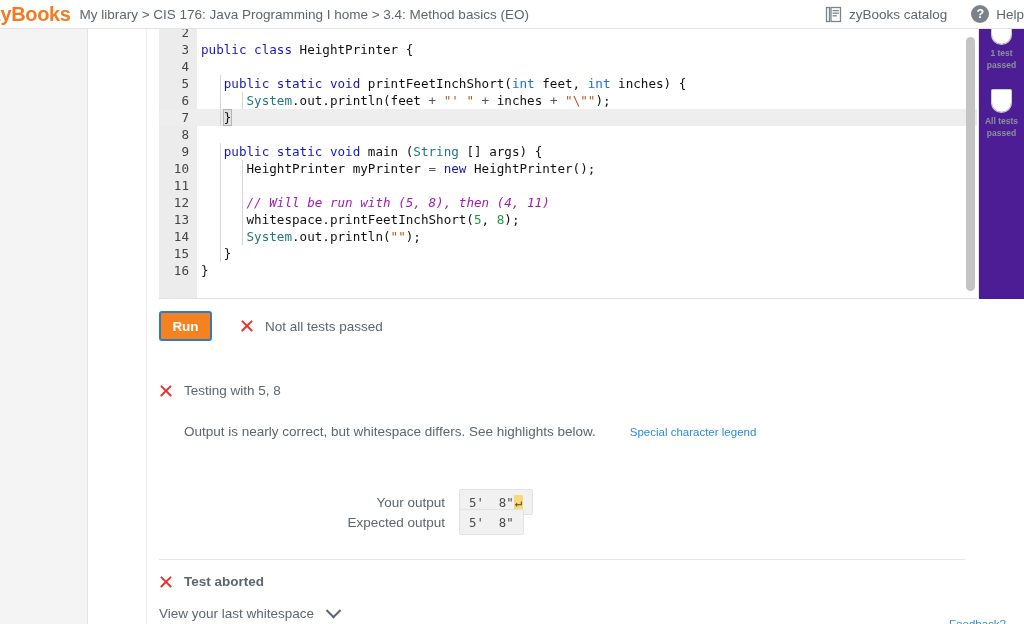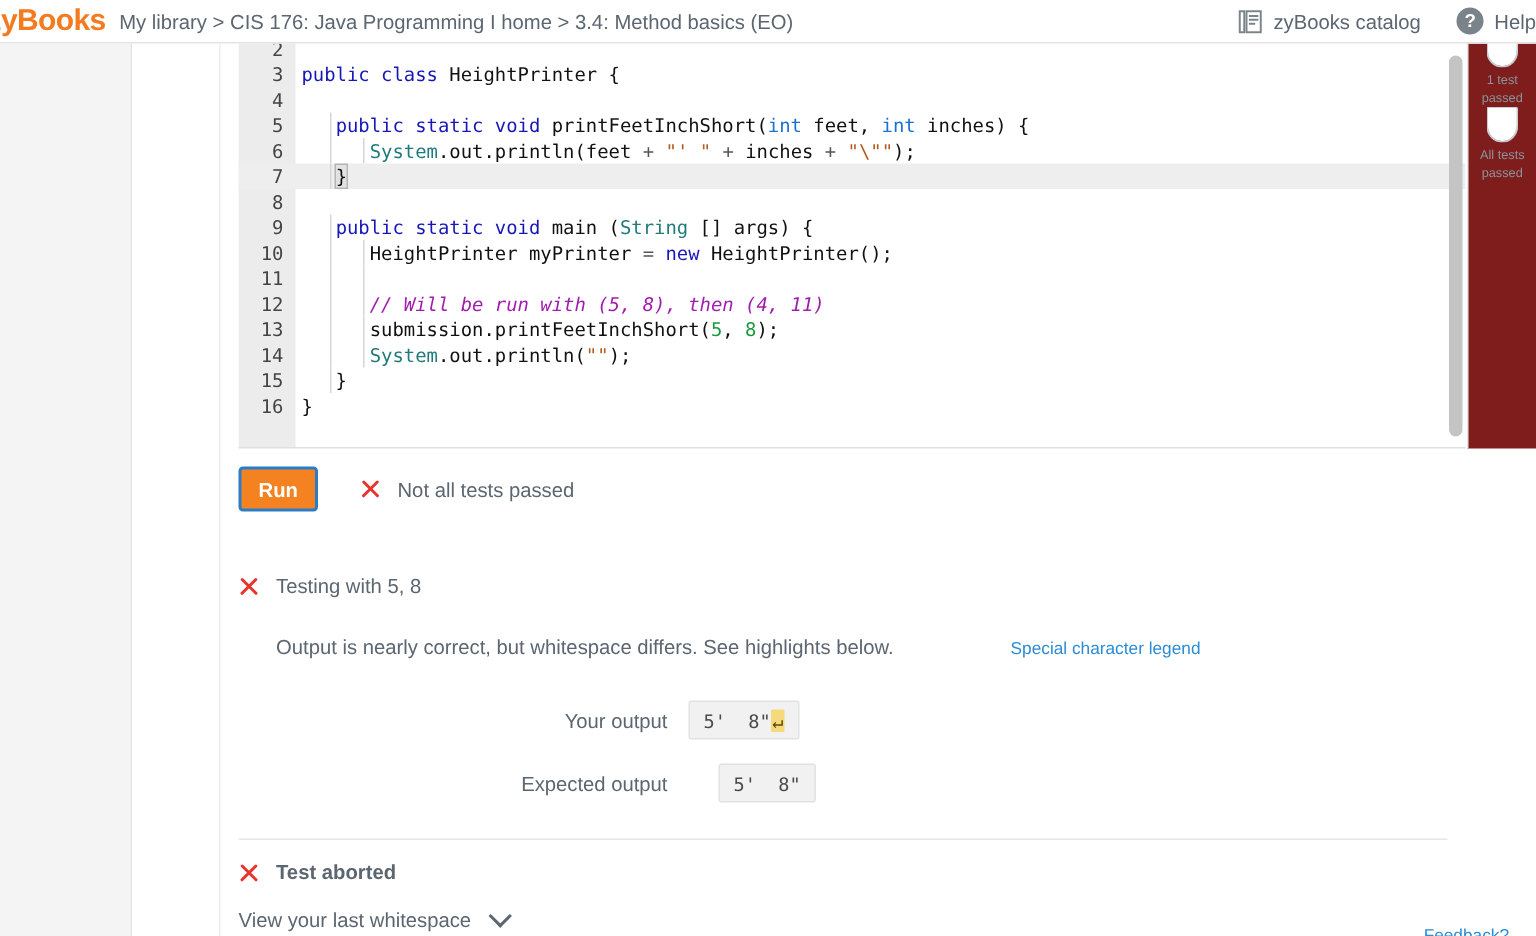--- a/index.html
+++ b/index.html
@@ -110,23 +110,23 @@
   }
   #code-scroll-thumb {
     position: absolute; right: 2px; top: 8px; width: 9px; height: 254px;
     background: #c4c4c4; border-radius: 5px;
   }
 
   
   #test-chips {
     position: absolute; left: 830px; top: 0px; width: 46px; height: 270px;
     border-left: 1px solid #e7e7e7;
-    background: #7f1d1d;
+    background: #4c1d95;
     padding-top: 0px;
-    display: flex; flex-direction: column; align-items: center;
+    display: flex; flex-direction: column; align-items: center; font-weight: bold;
   }
   .chip { width: 46px; display: flex; flex-direction: column; align-items: center; }
   .shield {
     width: 21px; height: 23px;
     border: 1px solid #c8cdd2;
     border-bottom: none;
     border-radius: 2px 2px 11px 11px;
     background: #ffffff;
     position: relative;
   }
@@ -168,30 +168,30 @@
   .xmark::after  { transform: translate(-50%,-50%) rotate(-45deg); }
   .status-text { font-size: 13.5px; color: #5c6670; margin-left: 12px; white-space: nowrap; }
 
   
   #testing-line {
     position: absolute; left: 11px; top: 354px;
     display: flex; align-items: center;
   }
   #nearly-line {
     position: absolute; left: 36px; top: 395px;
-    display: flex; align-items: baseline; white-space: nowrap; gap: 44px;
+    display: flex; align-items: baseline; white-space: nowrap;
   }
   #nearly-text { font-size: 13.5px; color: #5c6670; }
   #legend-link {
     font-size: 11.5px; color: #2b8bd4; margin-left: 34px; cursor: pointer;
   }
 
   .io-row { position: absolute; display: flex; align-items: center; }
-  #your-row { left: 36px; top: 438px; }
-  #expected-row { left: 36px; top: 480px; gap: 20px; }
+  #your-row { left: 36px; top: 460px; }
+  #expected-row { left: 36px; top: 480px; }
   .io-label {
     font-size: 13.5px; color: #5c6670; text-align: right;
     width: 275px; padding-right: 14px; white-space: nowrap;
   }
   .io-box {
     background: #f1f1f1; border: 1px solid #e2e2e2; border-radius: 2px;
     height: 26px; display: flex; align-items: center;
     padding: 0 9px;
     font-family: "DejaVu Sans Mono", monospace;
     font-size: 12.4px; color: #4b4b4b; white-space: pre;
@@ -269,36 +269,36 @@
         <div class="cline"><span class="lnum">3</span><span class="ctext"><span class="kw">public </span><span class="kw">class </span><span>HeightPrinter {</span></span></div>
         <div class="cline"><span class="lnum">4</span><span class="ctext"></span></div>
         <div class="cline"><span class="lnum">5</span><span class="indent-guide" style="left: 60.74px;"></span><span class="ctext"><span>   </span><span class="kw">public </span><span class="kw">static </span><span class="kw">void </span><span>printFeetInchShort(</span><span class="type">int</span><span> feet, </span><span class="type">int</span><span> inches) {</span></span></div>
         <div class="cline"><span class="lnum">6</span><span class="indent-guide" style="left: 60.74px;"></span><span class="indent-guide" style="left: 83.48px;"></span><span class="ctext"><span>      </span><span class="cls">System</span><span>.out.println(feet </span><span class="op">+</span><span> </span><span class="str">"' "</span><span> </span><span class="op">+</span><span> inches </span><span class="op">+</span><span> </span><span class="str">"\""</span><span>);</span></span></div>
         <div class="cline active"><span class="lnum">7</span><span class="indent-guide" style="left: 60.74px;"></span><span class="ctext"><span>   </span><span class="brace-match">}</span></span></div>
         <div class="cline"><span class="lnum">8</span><span class="ctext"></span></div>
         <div class="cline"><span class="lnum">9</span><span class="indent-guide" style="left: 60.74px;"></span><span class="ctext"><span>   </span><span class="kw">public </span><span class="kw">static </span><span class="kw">void </span><span>main (</span><span class="cls">String</span><span> [] args) {</span></span></div>
         <div class="cline"><span class="lnum">10</span><span class="indent-guide" style="left: 60.74px;"></span><span class="indent-guide" style="left: 83.48px;"></span><span class="ctext"><span>      HeightPrinter myPrinter </span><span class="op">=</span><span> </span><span class="kw">new</span><span> HeightPrinter();</span></span></div>
         <div class="cline"><span class="lnum">11</span><span class="indent-guide" style="left: 60.74px;"></span><span class="indent-guide" style="left: 83.48px;"></span><span class="ctext"></span></div>
         <div class="cline"><span class="lnum">12</span><span class="indent-guide" style="left: 60.74px;"></span><span class="indent-guide" style="left: 83.48px;"></span><span class="ctext"><span>      </span><span class="cmt">// Will be run with (5, 8), then (4, 11)</span></span></div>
-        <div class="cline"><span class="lnum">13</span><span class="indent-guide" style="left: 60.74px;"></span><span class="indent-guide" style="left: 83.48px;"></span><span class="ctext"><span>      submission.printFeetInchShort(</span><span class="num">5</span><span>, </span><span class="num">8</span><span>);</span></span></div>
+        <div class="cline"><span class="lnum">13</span><span class="indent-guide" style="left: 60.74px;"></span><span class="indent-guide" style="left: 83.48px;"></span><span class="ctext"><span>      whitespace.printFeetInchShort(</span><span class="num">5</span><span>, </span><span class="num">8</span><span>);</span></span></div>
         <div class="cline"><span class="lnum">14</span><span class="indent-guide" style="left: 60.74px;"></span><span class="indent-guide" style="left: 83.48px;"></span><span class="ctext"><span>      </span><span class="cls">System</span><span>.out.println(</span><span class="str">""</span><span>);</span></span></div>
         <div class="cline"><span class="lnum">15</span><span class="indent-guide" style="left: 60.74px;"></span><span class="ctext"><span>   }</span></span></div>
         <div class="cline"><span class="lnum">16</span><span class="ctext"><span>}</span></span></div>
       </div>
     <div id="code-scroll-track"></div>
     <div id="code-scroll-thumb"></div>
   </div>
 
   <div id="test-chips">
       <div class="chip" style="margin-top: -8px;">
         <div class="shield"></div>
         <div class="chip-label">1 test
 passed</div>
       </div>
-      <div class="chip" style="">
+      <div class="chip" style="margin-top: 18px;">
         <div class="shield"></div>
         <div class="chip-label">All tests
 passed</div>
       </div>
     </div>
 
   <div id="run-row">
     <div id="run-btn">Run</div>
     <div id="run-status">
       <span class="xmark"></span>

